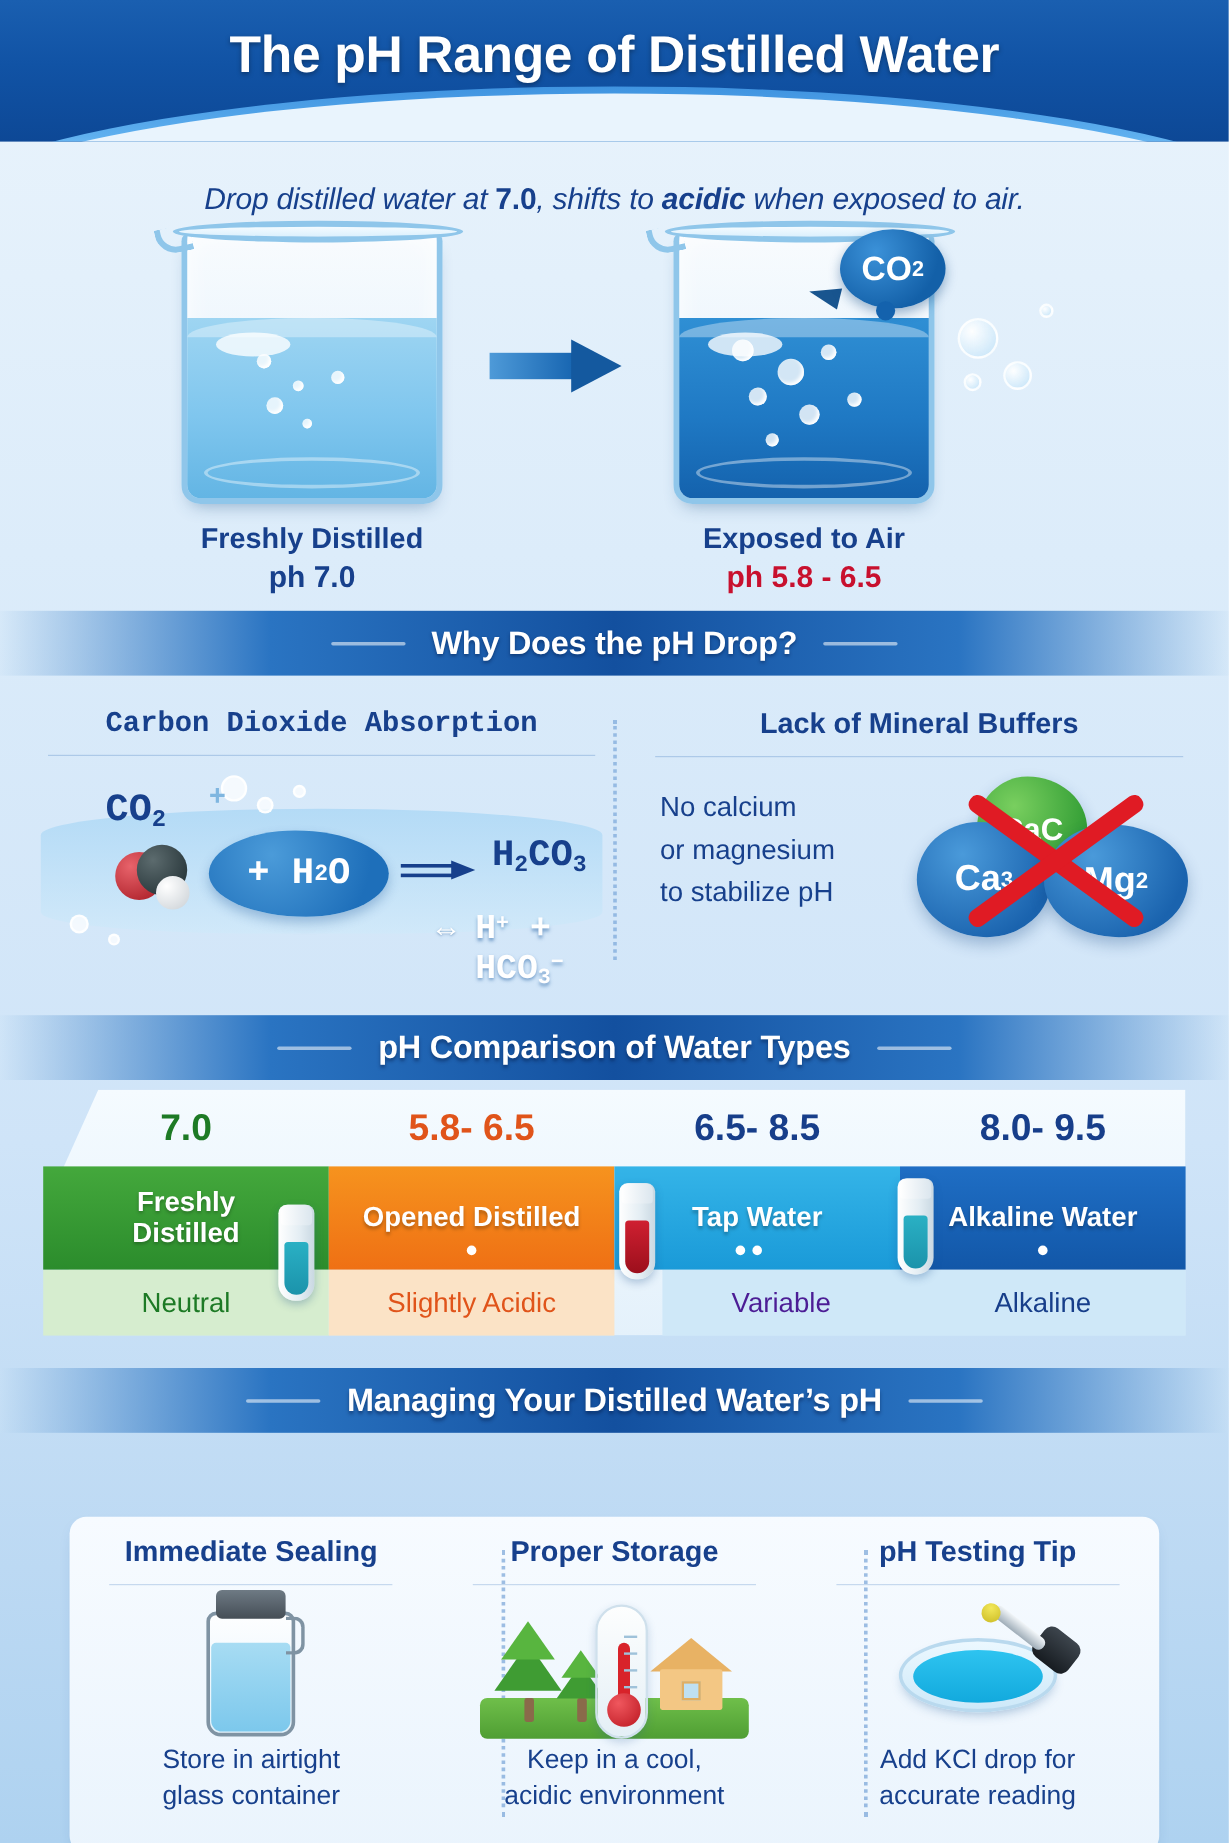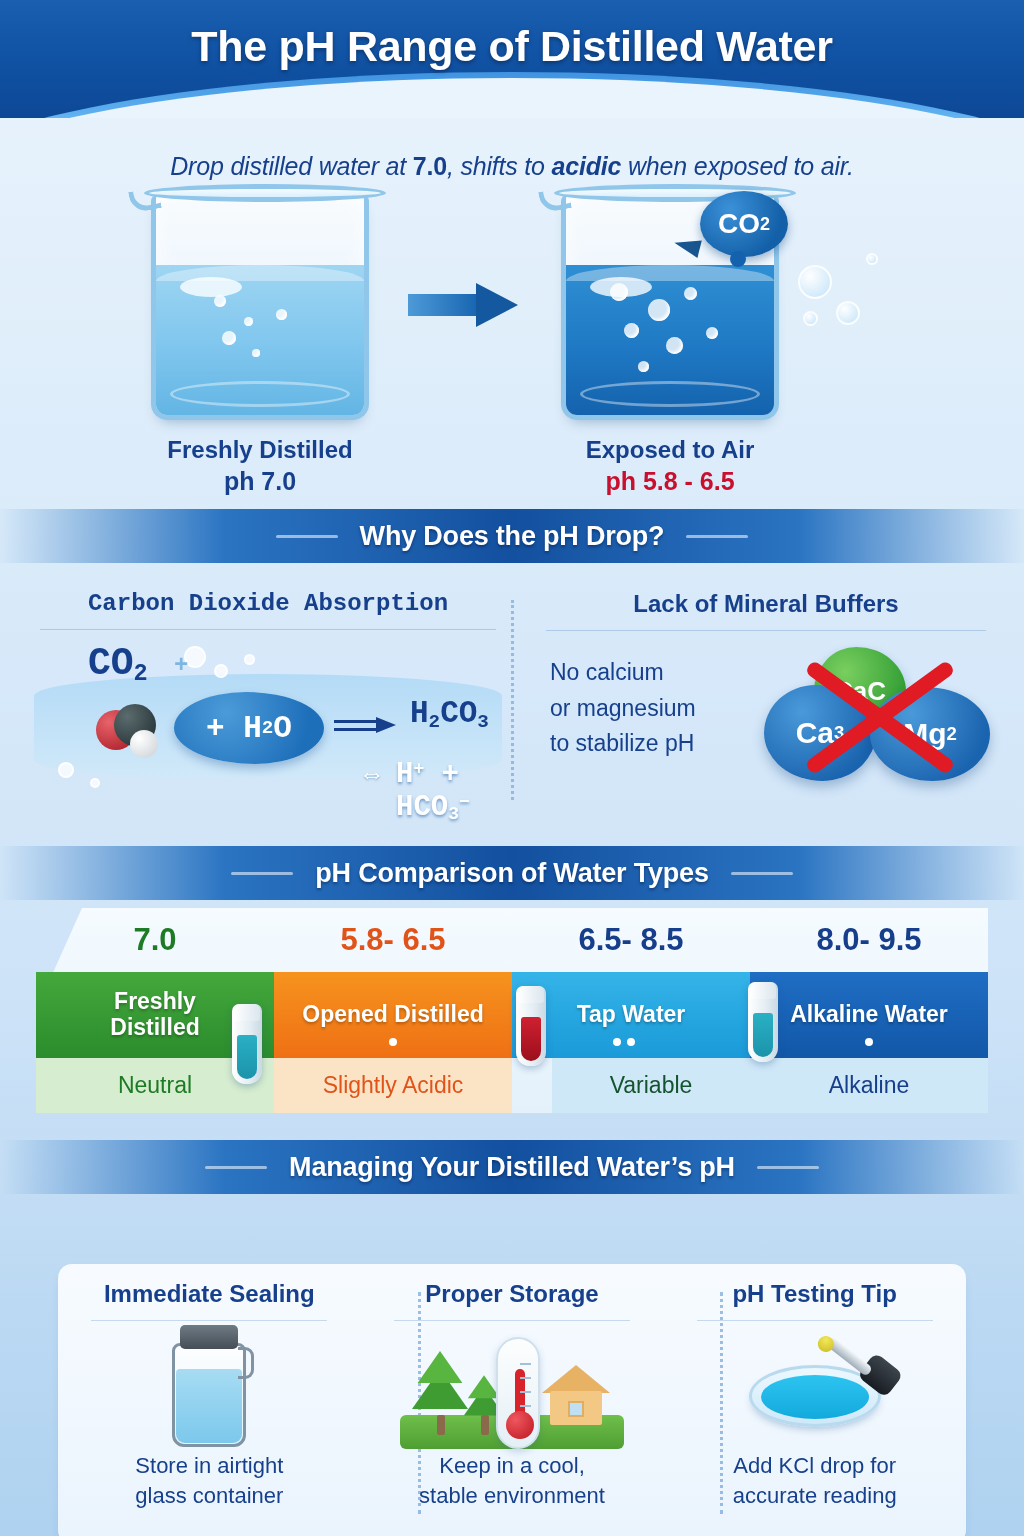--- a/index.html
+++ b/index.html
@@ -138,21 +138,21 @@
   .vdash{ position:absolute; left:511px; top:10px; width:0; height:200px;
     border-left:3px dotted rgba(70,130,200,.45); }
 
   .chem{ position:relative; height:160px; margin-top:10px; }
   .chem .wave{
     position:absolute; left:0; right:0; top:34px; height:104px;
     background:linear-gradient(180deg,rgba(168,214,245,.75),rgba(205,234,250,.5));
     border-radius:50% 50% 40% 40% / 22px 22px 18px 18px;
   }
   .chem .lbl{ position:absolute; font-weight:bold; color:#17408c; }
-  .chem .co2{ left:54px; top:2px; font-size:38px; }
+  .chem .co2{ left:54px; top:16px; font-size:32px; }
   .chem .plus1{ left:140px; top:12px; font-size:24px; color:#7fb6e0; }
   .mol{
     position:absolute; left:62px; top:62px; width:62px; height:58px;
   }
   .mol .o{ position:absolute; left:0; top:8px; width:40px; height:40px; border-radius:50%;
     background:radial-gradient(circle at 32% 30%,#e8636b,#a4161f); }
   .mol .c{ position:absolute; left:18px; top:2px; width:42px; height:42px; border-radius:50%;
     background:radial-gradient(circle at 32% 30%,#5c6b6e,#1c2a2e); }
   .mol .h{ position:absolute; left:34px; top:28px; width:28px; height:28px; border-radius:50%;
     background:radial-gradient(circle at 32% 30%,#ffffff,#c9cfd4); }
@@ -218,21 +218,21 @@
     width:8px; height:8px; border-radius:50%; background:#fff; }
   .cmp-name .dot2{ position:absolute; bottom:12px; left:50%; margin-left:-18px;
     width:8px; height:8px; border-radius:50%; background:#fff; }
   .cmp-desc{ flex:1; display:flex; align-items:center; justify-content:center;
     font-size:23px; }
   .c1 .cmp-val{ color:#1d7a25; } .c1 .cmp-name{ background:linear-gradient(180deg,#44a83c,#2b8c2c); }
   .c1 .cmp-desc{ background:#d6edcf; color:#1d7a25; }
   .c2 .cmp-val{ color:#e0541a; } .c2 .cmp-name{ background:linear-gradient(180deg,#f6931e,#ef7014); }
   .c2 .cmp-desc{ background:#fbe3c6; color:#e0541a; }
   .c3 .cmp-val{ color:#173e8a; } .c3 .cmp-name{ background:linear-gradient(180deg,#34b4e8,#1a9ad8); }
-  .c3 .cmp-desc{ background:#cfe8f8; color:#14532d;margin-left:40px; }
+  .c3 .cmp-desc{ background:#cfe8f8; color:#4c1d95;margin-left:40px; }
   .c4 .cmp-val{ color:#173e8a; } .c4 .cmp-name{ background:linear-gradient(180deg,#1f6ec4,#1257a8);text-align:center; }
   .c4 .cmp-desc{ background:#cfe8f8; color:#173e8a; }
 
   .tube{ position:absolute; width:30px; height:80px; z-index:4; }
   .tube .body{ position:absolute; inset:0; border-radius:7px 7px 14px 14px;
     background:linear-gradient(90deg,#ffffff,#e3edf3 60%,#c9d8e2);
     box-shadow:0 3px 7px rgba(30,80,140,.3); }
   .tube .fill{ position:absolute; left:5px; right:5px; bottom:5px; height:44px; border-radius:3px 3px 10px 10px; }
   .tube .cap{ position:absolute; left:2px; right:2px; top:0; height:17px; border-radius:6px 6px 3px 3px;
     background:linear-gradient(90deg,#fff,#dbe6ee); }
@@ -571,21 +571,21 @@
                 <div class="bulb"></div>
                 <div class="tick" style="top:24px"></div>
                 <div class="tick" style="top:38px"></div>
                 <div class="tick" style="top:52px"></div>
                 <div class="tick" style="top:66px"></div>
               </div>
             </div>
           </div>
           <div class="tip-cap">
             <div>Keep in a cool,</div>
-            <div>stable environment</div>
+            <div>acidic environment</div>
           </div>
         </div>
 
         <div class="tip">
           <div class="tip-h">pH Testing Tip</div>
           <div class="tip-rule"></div>
           <div class="tip-art">
             <div class="petri">
               <div class="dish"></div>
               <div class="liq"></div>

